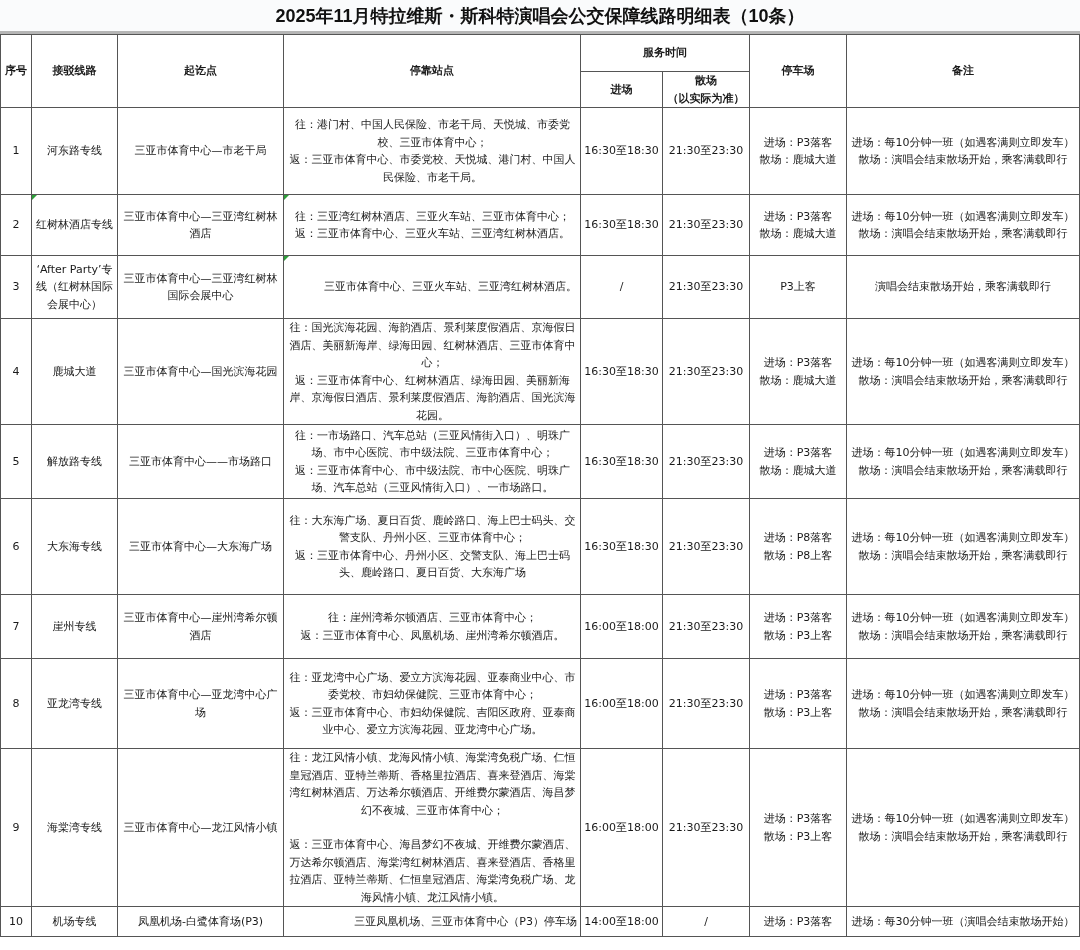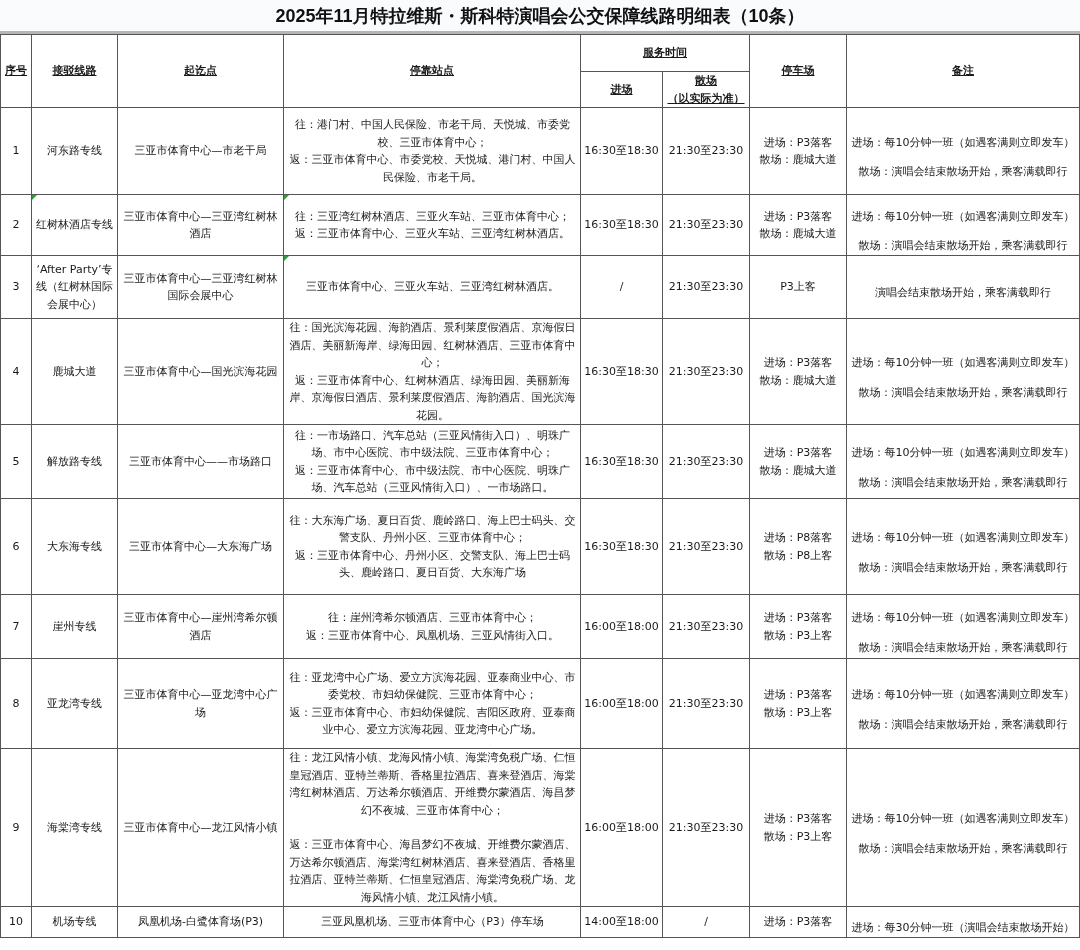--- a/index.html
+++ b/index.html
@@ -28,28 +28,28 @@
     border: 1px solid #555;
     padding: 0;
     font-size: 11px;
     line-height: 17.5px;
     text-align: center;
     vertical-align: middle;
     position: relative;
     overflow: hidden;
     font-weight: normal;
   }
-  table.routes th { font-weight: bold; font-size: 11px; text-decoration: underline; }
+  table.routes th { font-weight: bold; font-size: 11px; }
   table.routes td.stops { text-align: center; padding: 0 3px 0 4px; }
-  table.routes td.stops.center { text-align: center; }
+  table.routes td.stops.center { text-align: right; }
   table.routes td.route, table.routes td.endpoints { padding: 0 3px; }
   .stop-line { display: block; }
   .stop-gap { display: block; height: 17px; }
   .lined { display: block; white-space: nowrap; }
-  .remark-line { display: block; white-space: nowrap; margin-top: 12px; }
+  .remark-line { display: block; white-space: nowrap; }
   .comment-mark {
     position: absolute; top: 0; left: 0; width: 0; height: 0;
     border-top: 5px solid #2e9e3a; border-right: 5px solid transparent;
   }
   .col-seq { width: 31px; }
   .col-route { width: 86px; }
   .col-ends { width: 166px; }
   .col-stops { width: 297px; }
   .col-in { width: 82px; }
   .col-out { width: 87px; }
@@ -205,21 +205,21 @@
           <span class="remark-line">进场：每10分钟一班（如遇客满则立即发车）</span>
           <span class="remark-line">散场：演唱会结束散场开始，乘客满载即行</span>
         </td>
       </tr>
       <tr style="height: 64px;">
         <td class="seq">7</td>
         <td class="route"><span>崖州专线</span></td>
         <td class="endpoints">三亚市体育中心—崖州湾希尔顿酒店</td>
         <td class="stops">
           <span class="stop-line">往：崖州湾希尔顿酒店、三亚市体育中心；</span>
-          <span class="stop-line">返：三亚市体育中心、凤凰机场、三亚风情街入口。</span>
+          <span class="stop-line">返：三亚市体育中心、凤凰机场、崖州湾希尔顿酒店。</span>
         </td>
         <td class="time">16:00至18:00</td>
         <td class="time">21:30至23:30</td>
         <td class="parking">
           <span class="lined">进场：P3落客</span>
           <span class="lined">散场：P3上客</span>
         </td>
         <td class="remarks">
           <span class="remark-line">进场：每10分钟一班（如遇客满则立即发车）</span>
           <span class="remark-line">散场：演唱会结束散场开始，乘客满载即行</span>

